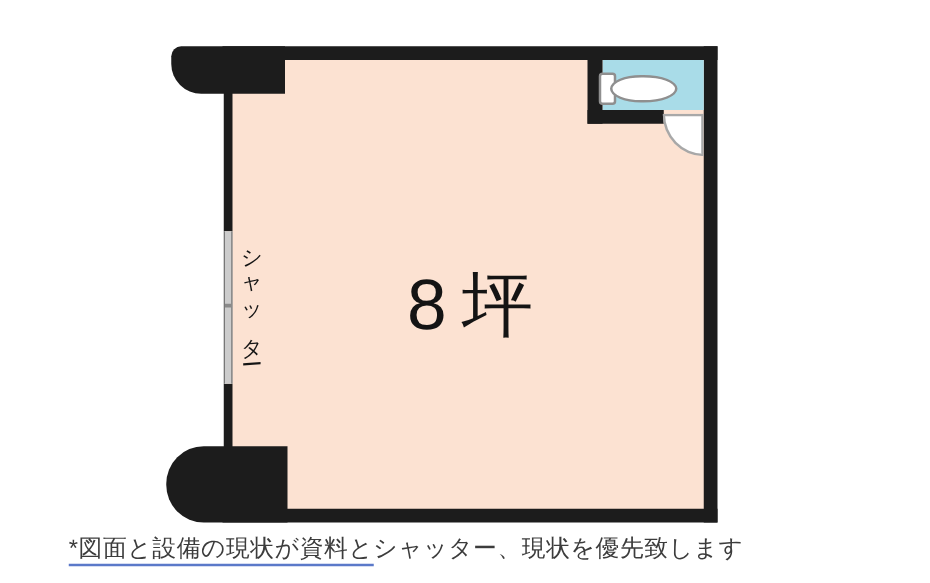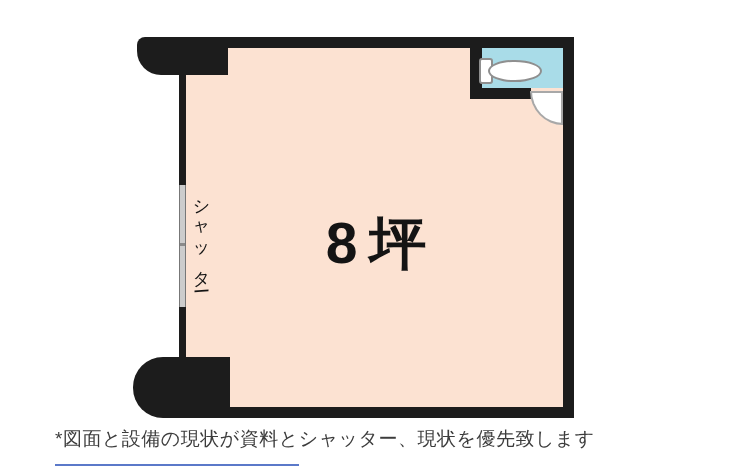--- a/index.html
+++ b/index.html
@@ -32,25 +32,25 @@
   .toilet-wall-bottom{left:470px;top:88px;width:61px;height:11px;}
   .toilet-tank{left:479px;top:58px;width:14px;height:26px;background:#fff;
     border:2px solid #8f8f8f;border-radius:3px;box-sizing:border-box;}
   .toilet-bowl{left:488px;top:60px;width:54px;height:22px;background:#fff;
     border:2px solid #8f8f8f;border-radius:46% 50% 50% 46% / 50%;box-sizing:border-box;}
   
   .door-swing{left:530px;top:91px;width:33px;height:34px;background:#fff;
     border:2px solid #a8a8a8;border-radius:0 0 0 100%;box-sizing:border-box;}
   
   .room-area-label{left:181px;top:206px;width:390px;text-align:center;
-    font-size:57px;font-weight:700;letter-spacing:12px;padding-left:12px;
+    font-size:57px;font-weight:400;letter-spacing:12px;padding-left:12px;
     box-sizing:border-box;color:#141414;}
   
   .disclaimer{left:55px;top:426px;font-size:19px;color:#3c3c3c;letter-spacing:0.5px;white-space:nowrap;}
-  .disclaimer .u{border-bottom:2px solid var(--underline,#5b79c9);padding-bottom:15px;margin-top:18px;}
+  .disclaimer .u{border-bottom:2px solid var(--underline,#5b79c9);padding-bottom:1px;margin-top:18px;}
 </style>
 </head>
 <body>
 
 <div class="canvas">
 
   <div class="abs room-floor"></div>
 
   <div class="abs wall wall-top"></div>
   <div class="abs wall wall-right"></div>

